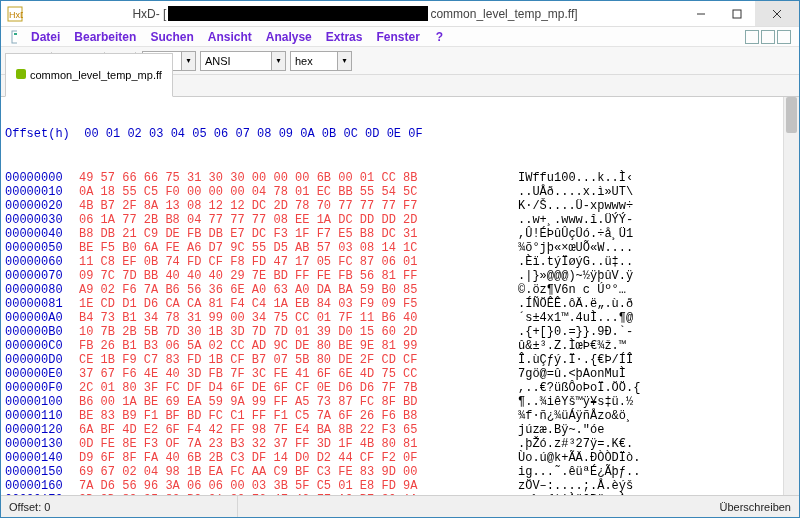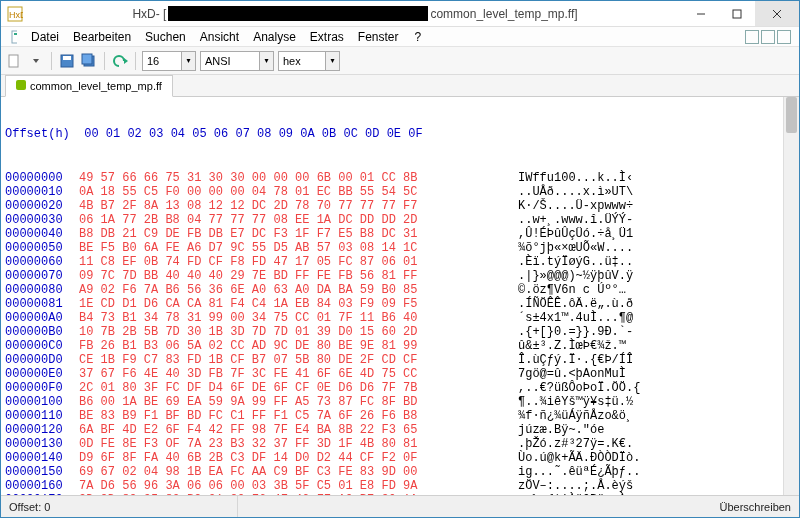--- a/index.html
+++ b/index.html
@@ -4,36 +4,36 @@
 <style>
 * { margin: 0; padding: 0; box-sizing: border-box; }
 body { font-family: "Segoe UI", Tahoma, sans-serif; font-size: 11px; background: #fff; width: 800px; height: 518px; overflow: hidden; display: flex; flex-direction: column; border: 1px solid #3a86b8; }
 .titlebar { height: 26px; background: #fff; display: flex; align-items: center; padding: 0 0 0 6px; border-bottom: 1px solid #e0e0e0; }
 .titlebar .app-icon { width: 16px; height: 16px; margin-right: 4px; }
 .titlebar .title { flex: 1; text-align: center; font-size: 12px; color: #444; display: flex; align-items: center; justify-content: center; }
 .titlebar .redact { display:inline-block; width:260px; height:15px; background:#000; margin:0 2px; }
 .winbtns { display: flex; height: 100%; }
 .winbtn { width: 36px; height: 100%; display: flex; align-items: center; justify-content: center; color:#333; }
 .winbtn.close { background:#e5e5e5; width:44px; }
-.menubar { height: 20px; background:#fdfdfd; display:flex; align-items:center; padding:0 4px; gap:2px; font-size:12px; color:#000000; border-bottom:1px solid #e4e4e4;}
+.menubar { height: 20px; background:#fdfdfd; display:flex; align-items:center; padding:0 4px; gap:2px; font-size:12px; color:#6d28d9; border-bottom:1px solid #e4e4e4;font-weight:bold;}
 .menubar span { padding:2px 6px; }
 .menubar .help { margin-left:2px; }
 .toolbar { height: 28px; background:#f7f7f7; display:flex; align-items:center; padding:0 4px; gap:4px; border-bottom:1px solid #dcdcdc;}
 .tb-ico { width:18px; height:18px; display:flex; align-items:center; justify-content:center; }
 .tb-sep { width:1px; height:18px; background:#ccc; margin:0 2px;}
 .tb-input { height:20px; border:1px solid #aaa; background:#fff; font-size:11px; padding:0 4px; display:flex; align-items:center; }
 .tb-drop { display:flex; align-items:flex-end;}
 .tb-drop .arrow{ width:14px; height:20px; border:1px solid #aaa; border-left:none; background:#f0f0f0; display:flex; align-items:center; justify-content:center; font-size:8px;}
 .num-in { width:40px; text-align:right;}
-.charset-in{ width:60px;}
+.charset-in{ width:72px;}
 .base-in{ width:48px;}
 .mini-ico-row{ display:flex; align-items:center; gap:0; margin-left:auto; padding-right:4px;}
 .mini-ico{ width:14px; height:14px; border:1px solid #8aa; margin-left:2px;}
 .tabstrip { height:22px; background:#f5f5f5; display:flex; align-items:flex-end; padding:0 4px; border-bottom:1px solid #ccc;}
-.tab { background:#fff; border:1px solid #ccc; border-bottom:1px solid #fff; padding:4px 10px; font-size:11px; display:flex; align-items:flex-start; gap:4px; position:relative; top:1px;}
+.tab { background:#fff; border:1px solid #ccc; border-bottom:1px solid #fff; padding:15px 10px; font-size:11px; display:flex; align-items:flex-start; gap:4px; position:relative; top:1px;}
 .tab .dot{ width:10px; height:10px; background:#7fba00; border-radius:2px;}
 .hex-area { flex:1; overflow:auto; font-family: Consolas, "Courier New", monospace; font-size:12px; line-height:14px; white-space:pre; padding:2px 4px 2px 4px; color:#000; background:#fff; position:relative;}
 .hex-header { color:#0000c8; margin-bottom:2px;}
 .hex-row { display:flex; }
 .addr { color:#0000c8; width:74px;}
 .bytes { color:#ef4444; width:400px;}
 .asciicol { color:#000;margin-left:39px; }
 .scrollbar-v { position:absolute; right:0; top:0; width:16px; height:100%; background:#f0f0f0; border-left:1px solid #ddd;}
 .scrollbar-v .thumb{ position:absolute; left:2px; right:2px; top:0; height:36px; background:#c2c2c2; border-radius:2px;}
 .statusbar { height:22px; background:#f0f0f0; border-top:1px solid #d0d0d0; display:flex; align-items:center; font-size:11px; color:#222; }

